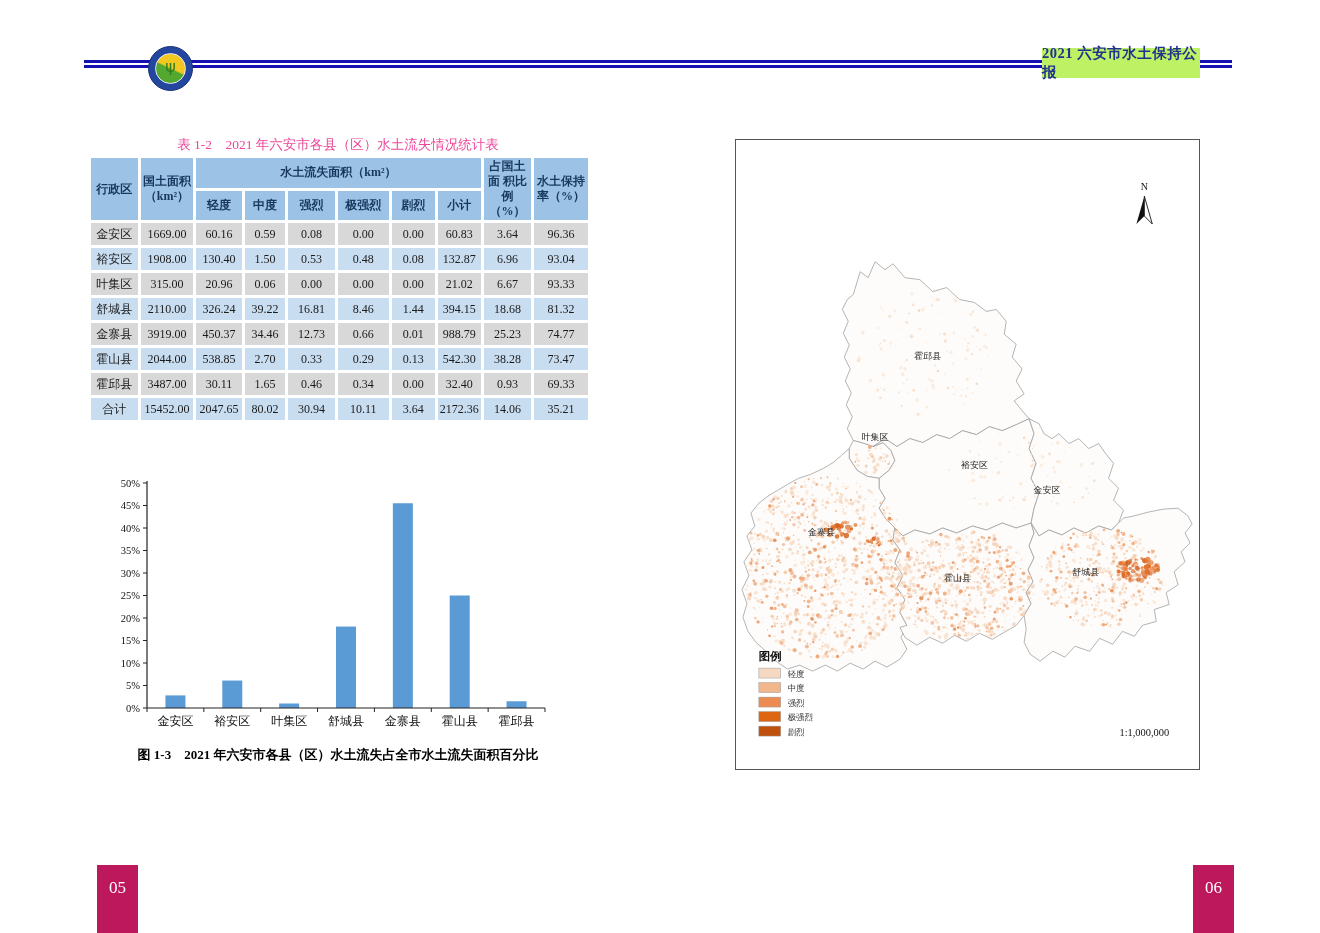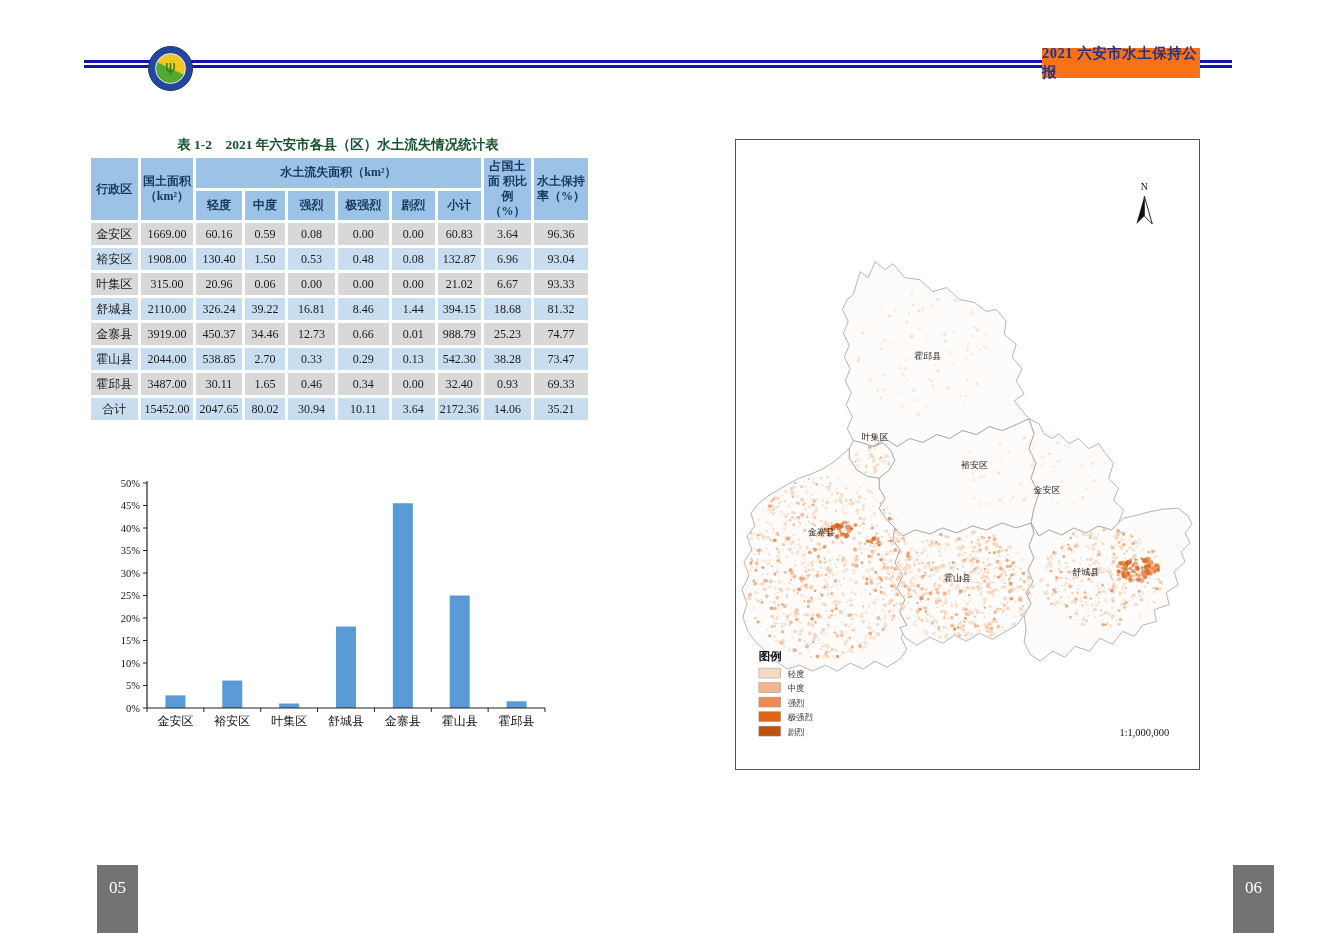--- a/index.html
+++ b/index.html
@@ -12,46 +12,46 @@
   .hline { position:absolute; left:84px; width:1148px; height:2.5px; background:#1212b0; }
   .hline.l1 { top:60px; } .hline.l2 { top:65px; }
   .logo { position:absolute; left:148px; top:46px; width:45px; height:45px; border-radius:50%;
           background:#23479f; border:1px solid #1a2f7a; z-index:2;
           display:flex; align-items:center; justify-content:center; }
   .logo .inner { width:31px; height:31px; border-radius:50%; border:1.5px solid #e8e8f5;
           background:linear-gradient(205deg,#f2c71f 48%,#53a82f 52%); position:relative; overflow:hidden;}
   .logo .glyph { position:absolute; left:50%; top:46%; transform:translate(-50%,-50%);
           color:#2f7d22; font-size:16px; line-height:1; font-family:"DejaVu Sans",sans-serif; }
   .doc-title { position:absolute; left:1042px; top:48px; width:158px; height:30px; z-index:2;
-          background:#f97316; color:#20328f; font-weight:bold; font-size:14.5px;
+          background:#bef264; color:#20328f; font-weight:bold; font-size:14.5px;
           display:flex; align-items:center; justify-content:center; letter-spacing:0.5px;}
   
   .tbl-title { position:absolute; left:88px; top:136px; width:500px; text-align:center;
-          font-weight:bold; font-size:13.5px; color:#14532d; }
+          font-weight:normal; font-size:13.5px; color:#ec4899; }
   table.erosion { position:absolute; left:88px; top:155px; width:503px;
           border-collapse:separate; border-spacing:3px; table-layout:fixed; }
   table.erosion td, table.erosion th { text-align:center; vertical-align:middle;
           font-size:12px; padding:1px 0; overflow:hidden; }
   table.erosion th { background:#9cc3e5; color:#17375e; font-weight:bold; line-height:1.25; }
   table.erosion td { color:#1a1a1a; height:22px; }
   tr.row-gray td { background:#d8d8d8; }
   tr.row-blue td { background:#c9ddf1; }
   
   .chart-wrap { position:absolute; left:95px; top:476px; width:470px; height:262px; }
   .chart-caption { position:absolute; left:88px; top:746px; width:500px; text-align:center;
           font-weight:bold; font-size:13px; color:#000; }
   
   .map-frame { position:absolute; left:735px; top:139px; width:465px; height:631px;
           border:1.5px solid #555; background:#fff; }
   .map-caption { position:absolute; left:735px; top:782px; width:465px; text-align:center;
           font-weight:bold; font-size:13px; color:#000; }
   
-  .pagenum { position:absolute; top:865px; width:41px; height:68px; background:#737373;
+  .pagenum { position:absolute; top:865px; width:41px; height:68px; background:#be185d;
           color:#fff; font-size:17px; text-align:center; padding-top:13px; }
-  .pagenum.left { left:97px; } .pagenum.right { left:1193px;margin-left:40px; }
+  .pagenum.left { left:97px; } .pagenum.right { left:1193px; }
   svg text { font-family:"Liberation Serif","DejaVu Serif",serif; }
 </style>
 </head>
 <body>
 
 <div class="canvas">
 
   <div class="hline l1"></div>
   <div class="hline l2"></div>
 
@@ -248,20 +248,21 @@
           <text x="80.42857142857143" y="249">金安区</text>
           <text x="137.28571428571428" y="249">裕安区</text>
           <text x="194.14285714285714" y="249">叶集区</text>
           <text x="251" y="249">舒城县</text>
           <text x="307.85714285714283" y="249">金寨县</text>
           <text x="364.7142857142857" y="249">霍山县</text>
           <text x="421.57142857142856" y="249">霍邱县</text>
         </g>
     </svg>
   </div>
+  <div class="chart-caption">图 1-3　2021 年六安市各县（区）水土流失占全市水土流失面积百分比</div>
 
   <div class="map-frame">
     <svg width="462" height="628" viewBox="0 0 465 631">
       <defs>
         <clipPath id="cityClip">
           <path d="M118,155 125,132 133,138 140,122 150,130 158,124 170,138 185,140 198,152 212,148 225,160 240,163 252,172 262,170 272,182 270,195 282,205 278,218 288,230 282,242 290,255 280,262 288,272 295,280 305,285 310,295 318,300 325,295 335,305 345,300 355,310 365,305 372,315 380,325 375,340 385,350 380,362 390,372 385,385 390,380 400,378 415,374 430,371 445,370 455,378 459,386 452,395 457,405 448,414 452,424 441,434 445,447 433,455 436,467 421,472 423,484 409,488 401,499 389,494 379,507 366,501 356,514 341,509 331,520 319,514 306,524 296,517 290,505 282,488 270,495 258,502 245,496 232,504 220,498 208,506 195,500 182,508 170,500 165,490 172,488 166,500 172,512 165,522 152,530 140,524 128,532 115,526 102,534 90,528 77,534 64,528 52,532 40,524 30,514 20,505 12,494 7,480 11,466 6,452 13,438 8,424 16,412 11,398 19,388 15,375 23,365 32,358 42,352 52,346 63,340 75,336 88,330 98,324 106,317 114,310 114,320 112,290 117,278 111,266 116,254 110,242 115,230 109,218 114,206 108,194 113,182 107,170 112,160 Z"></path>
           <path d="M118,302 126,304 138,308 148,304 156,312 160,322 154,332 144,340 132,338 122,332 114,320 114,310 Z"></path>
           <path d="M138,308 150,300 162,308 175,300 188,304 202,296 215,300 228,292 242,296 255,288 268,292 282,286 295,280 300,295 295,310 302,325 297,340 305,355 300,370 297,385 282,390 268,385 252,392 238,388 222,395 208,390 195,396 180,392 168,398 160,390 150,380 144,370 150,360 144,350 144,340 Z"></path>
           <path d="M144,340 144,350 150,360 144,370 150,380 160,390 158,402 165,412 160,425 168,438 162,450 170,462 165,475 172,488 166,500 172,512 165,522 152,530 140,524 128,532 115,526 102,534 90,528 77,534 64,528 52,532 40,524 30,514 20,505 12,494 7,480 11,466 6,452 13,438 8,424 16,412 11,398 19,388 15,375 23,365 32,358 42,352 52,346 63,340 75,336 88,330 98,324 106,317 114,310 114,320 122,332 132,338 Z"></path>
           <path d="M160,390 168,398 180,392 195,396 208,390 222,395 238,388 252,392 268,385 282,390 297,385 300,395 295,408 300,420 294,432 299,444 292,455 297,466 290,478 282,488 270,495 258,502 245,496 232,504 220,498 208,506 195,500 182,508 170,500 165,490 172,488 165,475 170,462 162,450 168,438 160,425 165,412 158,402 Z"></path>

